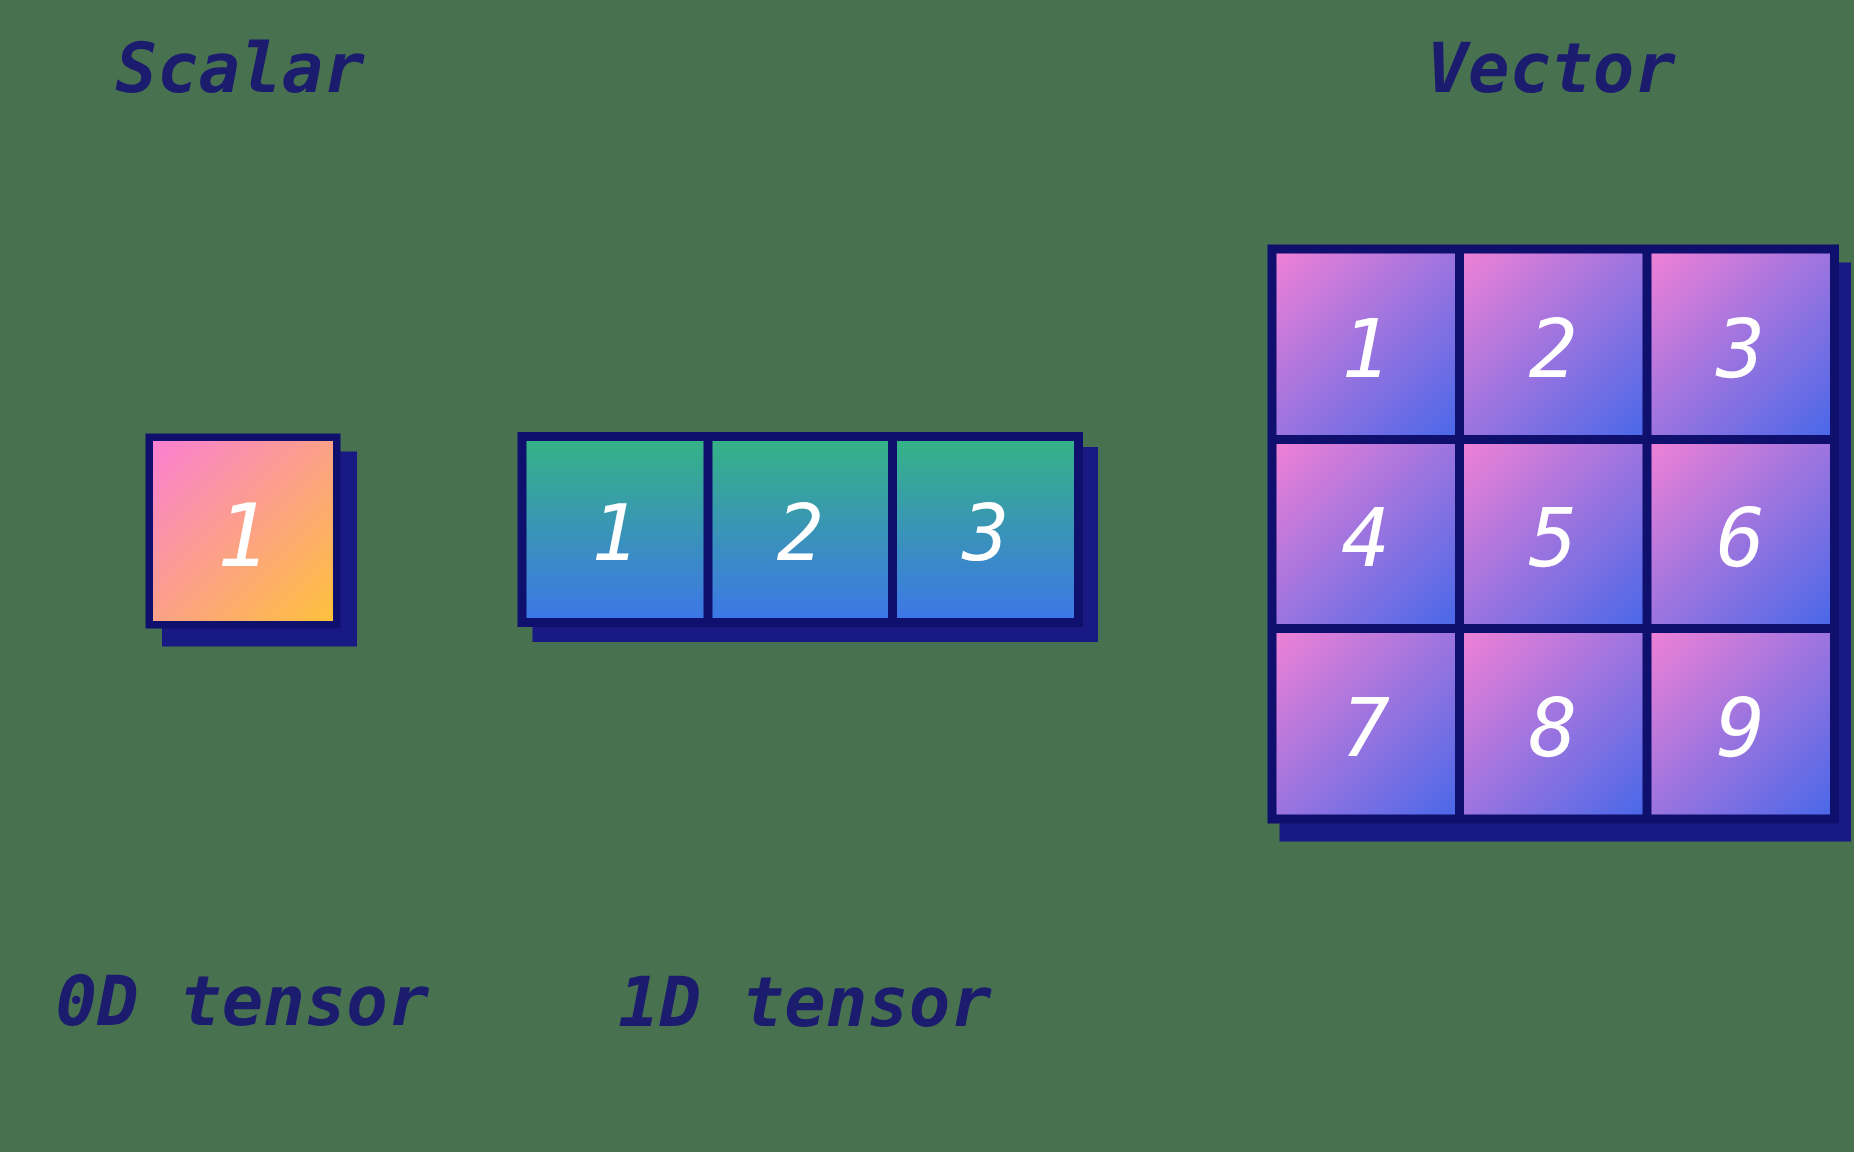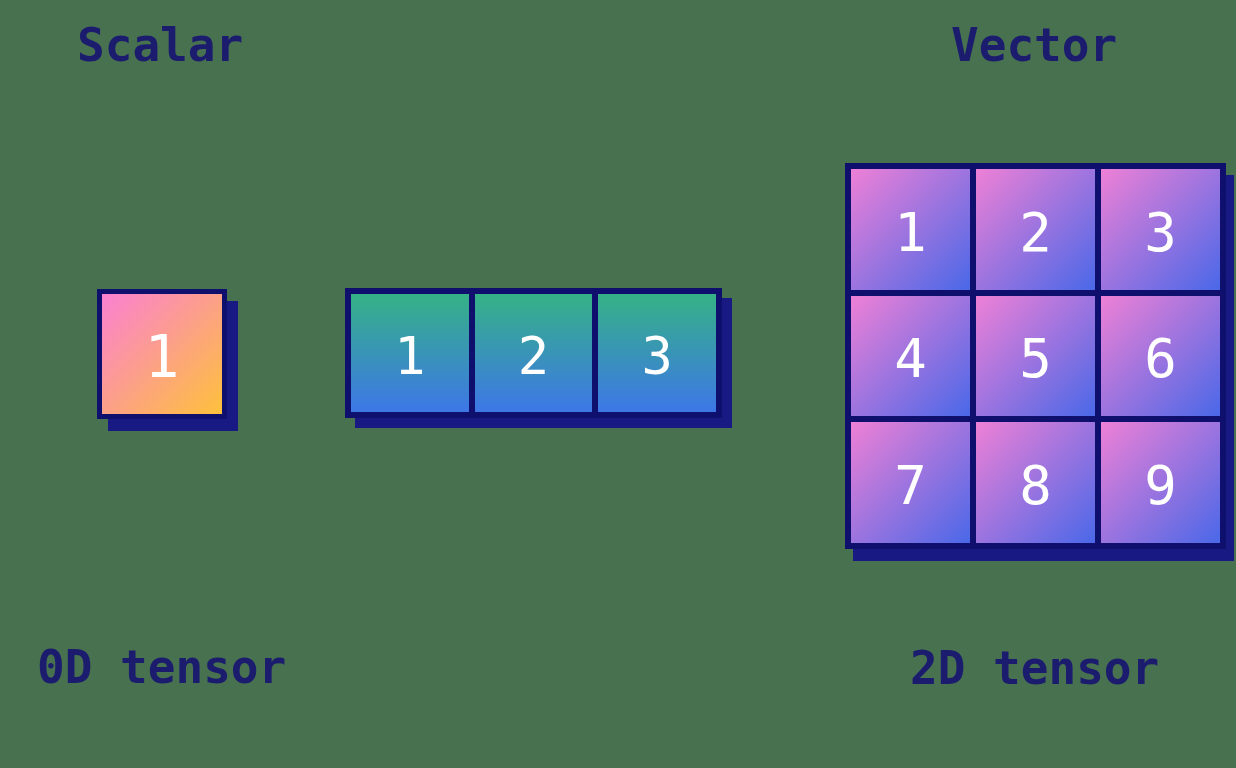--- a/index.html
+++ b/index.html
@@ -2,21 +2,21 @@
 <html style="--bg: #487150; --navy-text: #1c1c6e; --navy-border: #0f0f6e; --navy-shadow: #191984; --cell-text: #ffffff;"><head>
 <meta charset="utf-8">
 <style>
   :root {
     --bg: #487150;
     --navy-text: #1c1c6e;
     --navy-border: #0f0f6e;
     --navy-shadow: #191984;
     --cell-text: #ffffff;
   }
-  * { margin: 0; padding: 0; box-sizing: border-box; }
+  * { margin: 0; padding: 0; box-sizing: border-box; font-style: italic; }
   html, body { width: 1236px; height: 768px; }
   body {
     font-family: "DejaVu Sans Mono", "Liberation Mono", monospace;
     background: var(--bg);
     overflow: hidden;
   }
   .canvas {
     position: relative;
     width: 1236px;
     height: 768px;
@@ -130,15 +130,15 @@
       </div>
     <div class="cell" style="background: linear-gradient(135deg, rgb(238, 128, 214), rgb(74, 104, 232));">
         <span>8</span>
       </div>
     <div class="cell" style="background: linear-gradient(135deg, rgb(238, 128, 214), rgb(74, 104, 232));">
         <span>9</span>
       </div>
   </div>
 
   <div class="caption c-scalar">0D tensor</div>
-  <div class="caption c-matrix">2D tensor</div>
+  <div class="caption c-vector">1D tensor</div>
 
 </div>
 
 </body></html>

